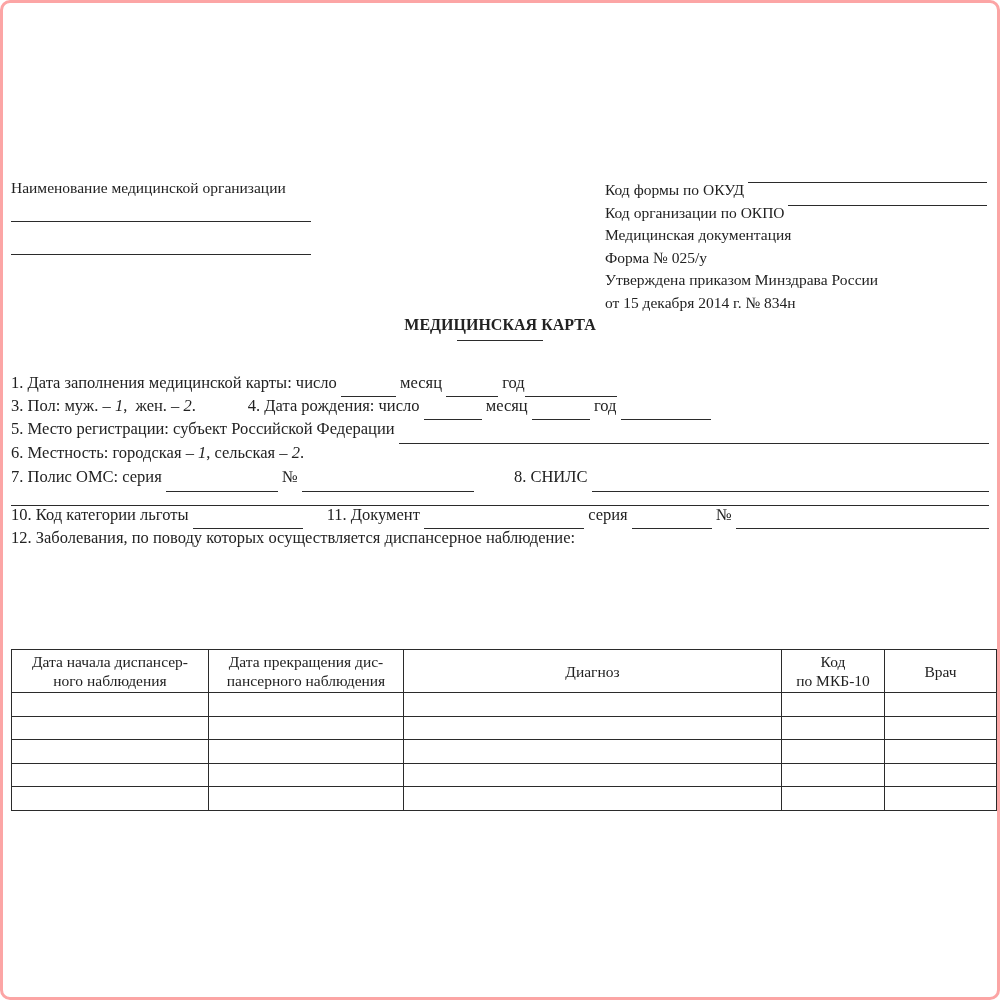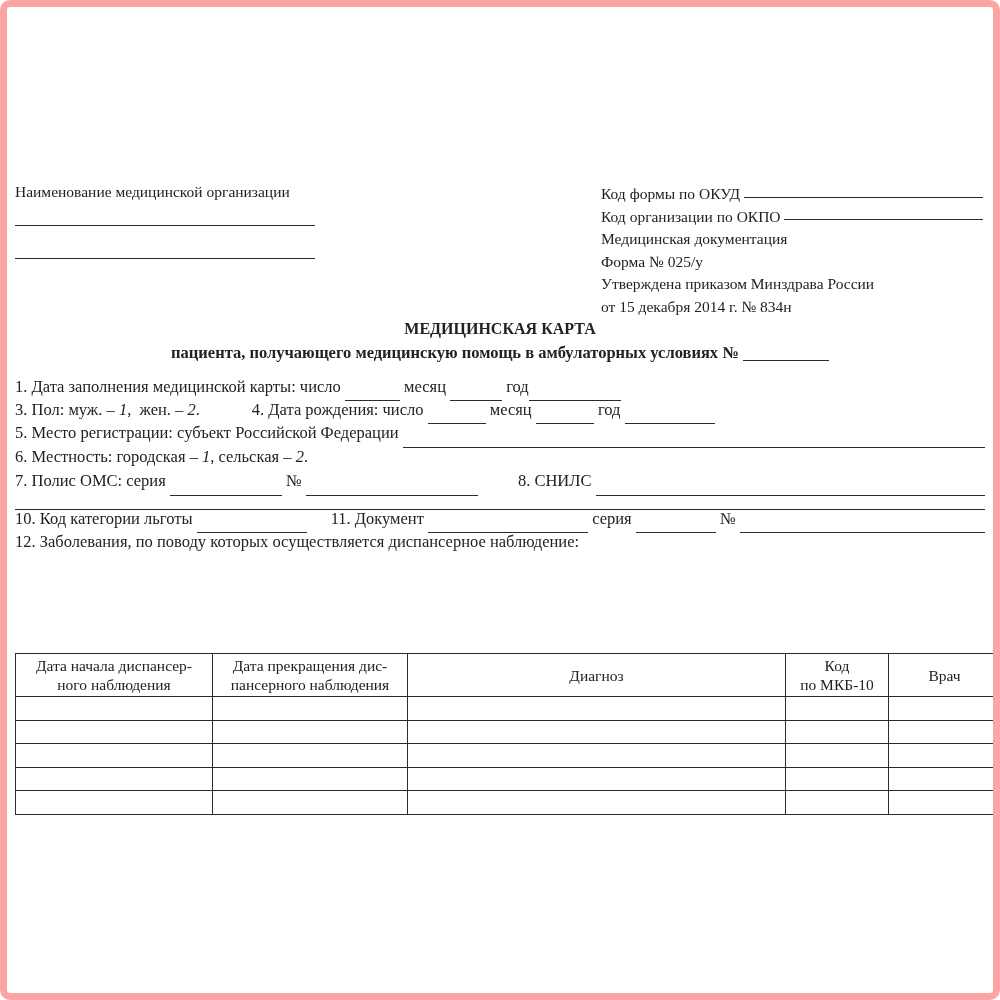--- a/index.html
+++ b/index.html
@@ -1,29 +1,29 @@
 <!DOCTYPE html>
 <html><head>
 <meta charset="utf-8">
 <style>
   html,body { margin:0; padding:0; background:#fff; }
   .page {
     position:relative; width:1000px; height:1000px; background:#fff;
     font-family:"Liberation Serif","DejaVu Serif",serif; color:#222;
-    border:7px solid #fca5a5; border-radius:10px; box-sizing:border-box;
+    border:3px solid #fca5a5; border-radius:10px; box-sizing:border-box;
     overflow:hidden;
   }
   
   .hdr { position:absolute; top:176px; left:8px; right:10px; display:flex; justify-content:space-between; }
   .hdr-left { width:300px; font-size:15.5px; }
   .hl-label { height:18px; line-height:18px; }
   .hl-rule { height:24px; border-bottom:1.4px solid #2b2b2b; }
   .hl-rule.r2 { height:32px; }
   .hdr-right { width:382px; font-size:15.5px; }
-  .hr-line { display:flex; align-items:center; height:22.6px; line-height:22.6px; white-space:pre; }
+  .hr-line { display:flex; align-items:flex-start; height:22.6px; line-height:22.6px; white-space:pre; }
   
   .blank { display:inline-block; height:0; border-bottom:1.4px solid #2b2b2b; position:relative; top:3px; }
   .grow { flex:1; }
   
   .title-wrap { position:absolute; top:310px; left:0; right:0; text-align:center;
                 font-weight:bold; font-size:16px; height:23px; line-height:23px; }
   .subtitle-wrap { position:absolute; top:334px; left:0; right:0; display:flex;
                    justify-content:center; align-items:baseline; font-weight:bold;
                    font-size:16.5px; height:23px; line-height:23px; white-space:pre; }
   
@@ -59,21 +59,21 @@
       <div class="hr-line"><span>Код формы по ОКУД </span><span class="blank grow"></span></div>
       <div class="hr-line"><span>Код организации по ОКПО </span><span class="blank grow"></span></div>
       <div class="hr-line">Медицинская документация</div>
       <div class="hr-line">Форма № 025/у</div>
       <div class="hr-line">Утверждена приказом Минздрава России</div>
       <div class="hr-line">от 15 декабря 2014 г. № 834н</div>
     </div>
   </div>
 
   <div class="title-wrap">МЕДИЦИНСКАЯ КАРТА</div>
-  <div class="subtitle-wrap"><span>пациента, получающего медицинскую помощь в амбулаторных условиях № </span><span class="blank" style="width:86px"></span></div>
+  <div class="subtitle-wrap"><span class="blank" style="width:86px"></span></div>
 
   <div class="form-lines">
 
     <div class="line">
       <span>1. Дата заполнения медицинской карты: число </span><span class="blank" style="width:55px"></span><span> месяц </span><span class="blank" style="width:52px"></span><span> год</span><span class="blank" style="width:92px"></span>
     </div>
 
 
     <div class="line">
       <span>3. Пол: муж. – </span><span class="it">1</span><span>,  жен. – </span><span class="it">2</span><span>.</span><span class="gap52">4. Дата рождения: число </span><span class="blank" style="width:58px"></span><span> месяц </span><span class="blank" style="width:58px"></span><span> год </span><span class="blank" style="width:90px"></span>

